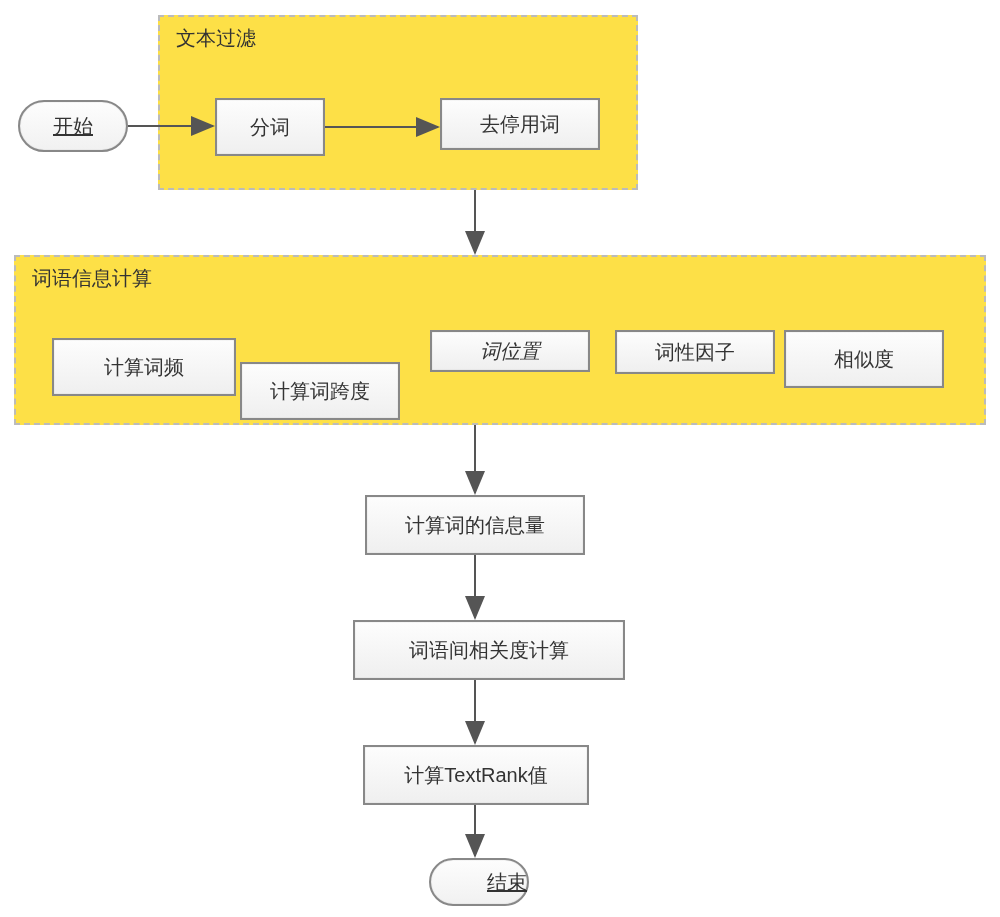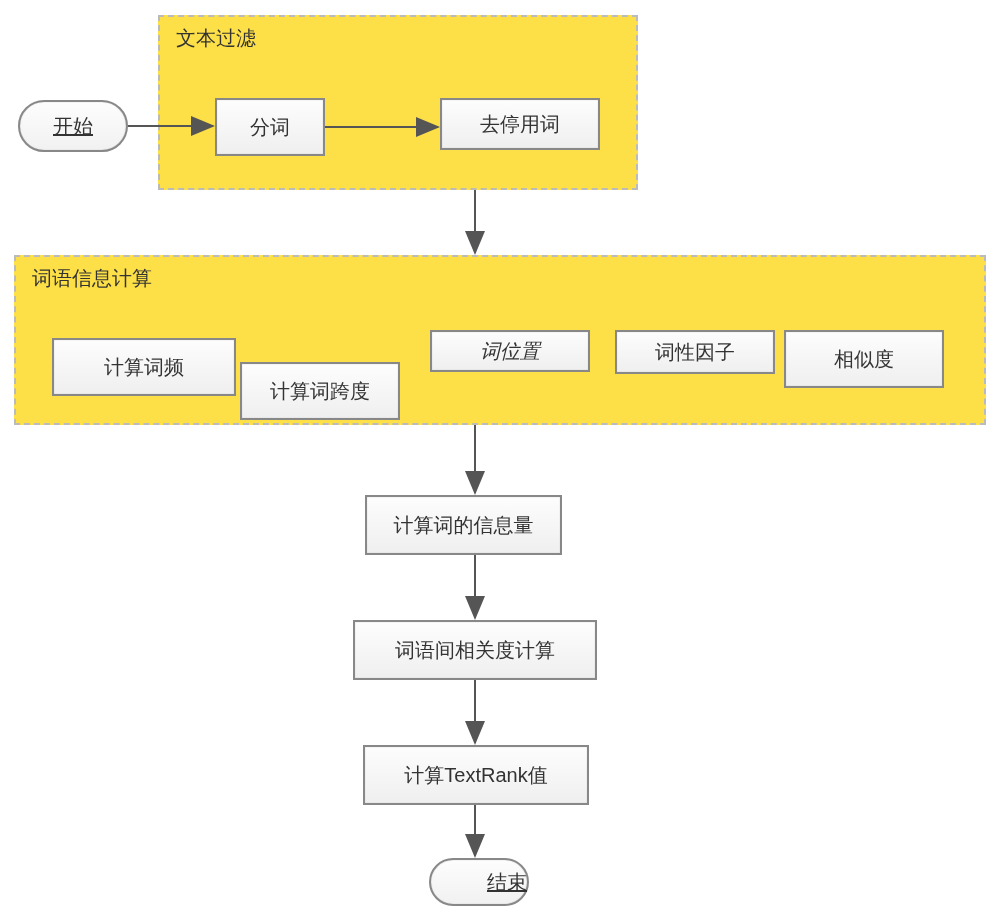--- a/index.html
+++ b/index.html
@@ -82,25 +82,25 @@
 <div class="process" style="left:430px; top:330px; width:160px; height:42px;font-style:italic;">
   <span>词位置</span>
 </div>
 <div class="process" style="left:615px; top:330px; width:160px; height:44px;">
   <span>词性因子</span>
 </div>
 <div class="process" style="left:784px; top:330px; width:160px; height:58px;">
   <span>相似度</span>
 </div>
 
-<div class="process" style="left:365px; top:495px; width:197px; height:60px;">
+<div class="process" style="left:365px; top:495px; width:220px; height:60px;">
   <span>计算词的信息量</span>
 </div>
 
-<div class="process" style="left:353px; top:620px; width:244px; height:60px;">
+<div class="process" style="left:353px; top:620px; width:272px; height:60px;">
   <span>词语间相关度计算</span>
 </div>
 
 <div class="process" style="left:363px; top:745px; width:226px; height:60px;">
   <span>计算TextRank值</span>
 </div>
 
 <div class="terminator" style="left:429px; top:858px; width:100px; height:48px;justify-content:flex-end;">
   <span>结束</span>
 </div>

